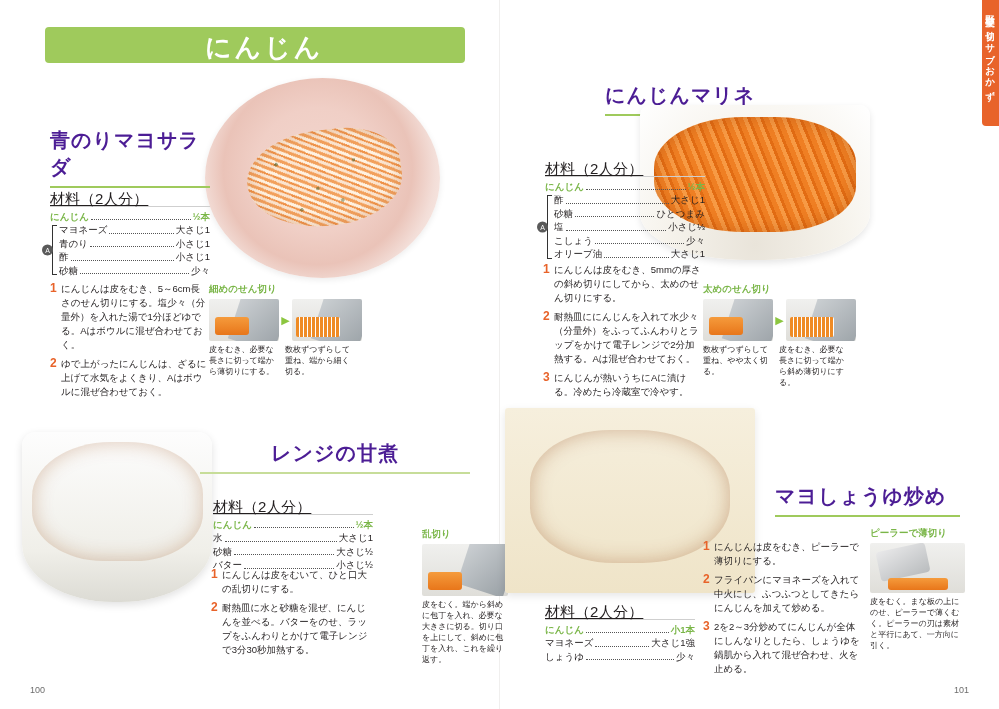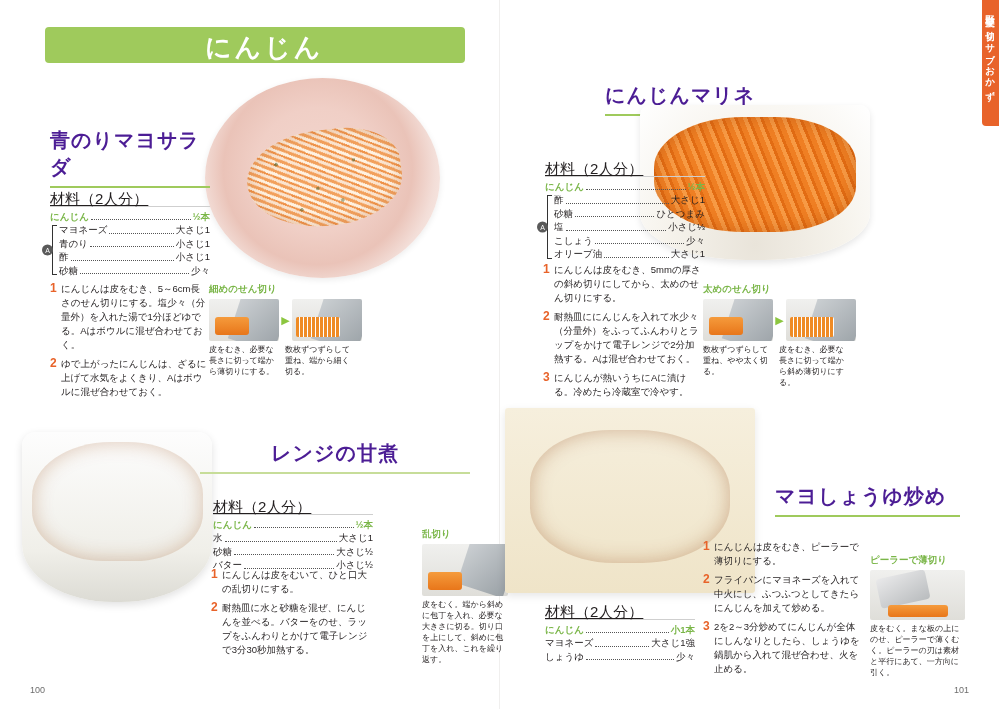--- a/index.html
+++ b/index.html
@@ -420,21 +420,21 @@
       <span class="dots"></span>
       <span>大さじ1強</span>
     </div>
     <div class="row">
       <span>しょうゆ</span>
       <span class="dots"></span>
       <span>少々</span>
     </div>
   </div>
 
-  <div class="howto" style="left:870px; top:554px; width:100px;">
+  <div class="howto" style="left:870px; top:527px; width:100px;">
     <div class="ht-title">ピーラーで薄切り</div>
     <div class="ht-imgs">
       <div class="tphoto tp-board" style="width:95px; height:50px;">
         <div class="tp-peeler"></div>
         <div class="tp-carrot" style="left:18px; bottom:3px; width:60px; height:12px;"></div>
       </div>
     </div>
     <div class="ht-cap">
       <div style="width:95px;">皮をむく。まな板の上にのせ、ピーラーで薄くむく。ピーラーの刃は素材と平行にあて、一方向に引く。</div>
     </div>

